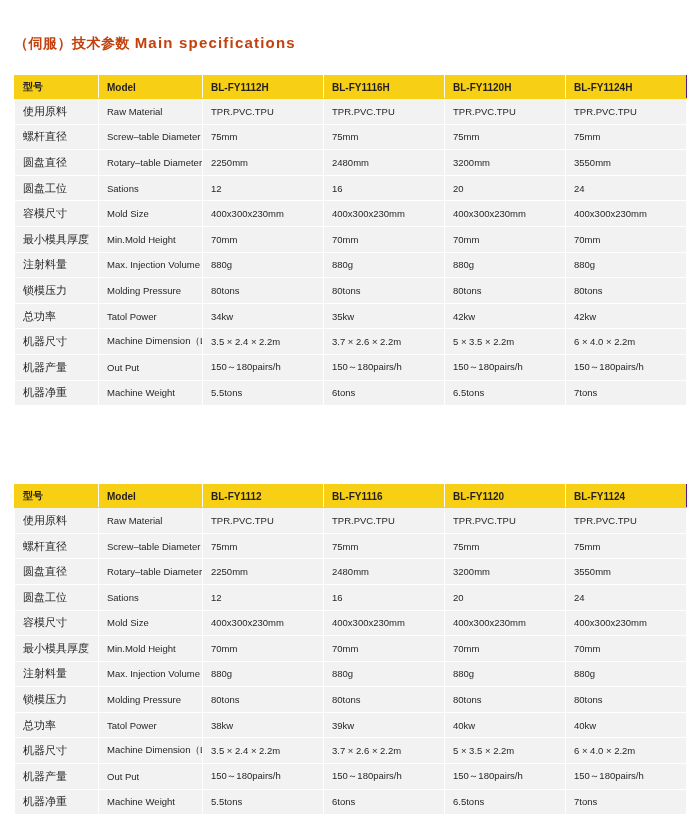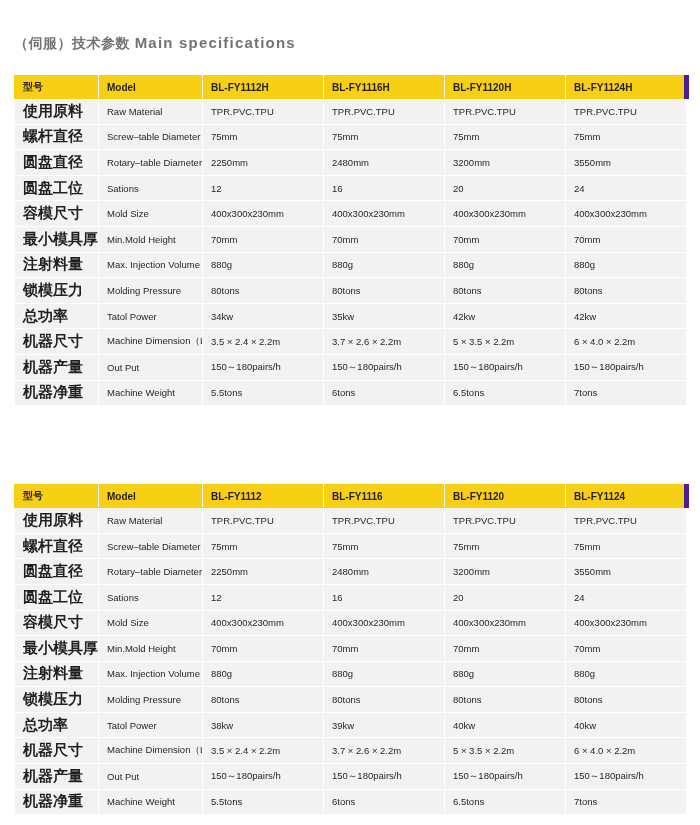--- a/index.html
+++ b/index.html
@@ -21,21 +21,21 @@
     position: relative;
     box-sizing: border-box;
   }
   .section {
     padding: 0 14px;
     box-sizing: border-box;
   }
   .section-title {
     font-size: 15px;
     font-weight: bold;
-    color: #737373;
+    color: #c2410c;
     letter-spacing: 0.5px;
     white-space: nowrap;
   }
   .section-title .cn {
     font-size: 14px;
   }
   .section-title .en {
     font-size: 15px;
     letter-spacing: 1.2px;
   }
@@ -63,27 +63,26 @@
     white-space: nowrap;
   }
   table.spec thead th {
     background: #f7cf14;
     font-weight: bold;
     font-size: 10px;
     height: 22px;
     border-color: #f7cf14;
     border-right: 1px solid #ffffff;
   }
-  table.spec thead th:last-child { border-right: 5px solid #4c1d95; }
+  table.spec thead th:last-child { border-right: 1px solid #4c1d95; }
   table.spec tbody td {
     background: #f2f2f2;
   }
   table.spec tbody tr td:first-child {
-    font-size: 15px;
-    font-weight: bold;
+    font-size: 11px;
   }
   .cellsmall { font-size: 8px; }
   .spacer-1 { height: 34px; }
   .spacer-2 { height: 22px; }
   .spacer-3 { height: 58px; }
   .spacer-4 { height: 20px; }
 </style>
 </head>
 <body>
 

